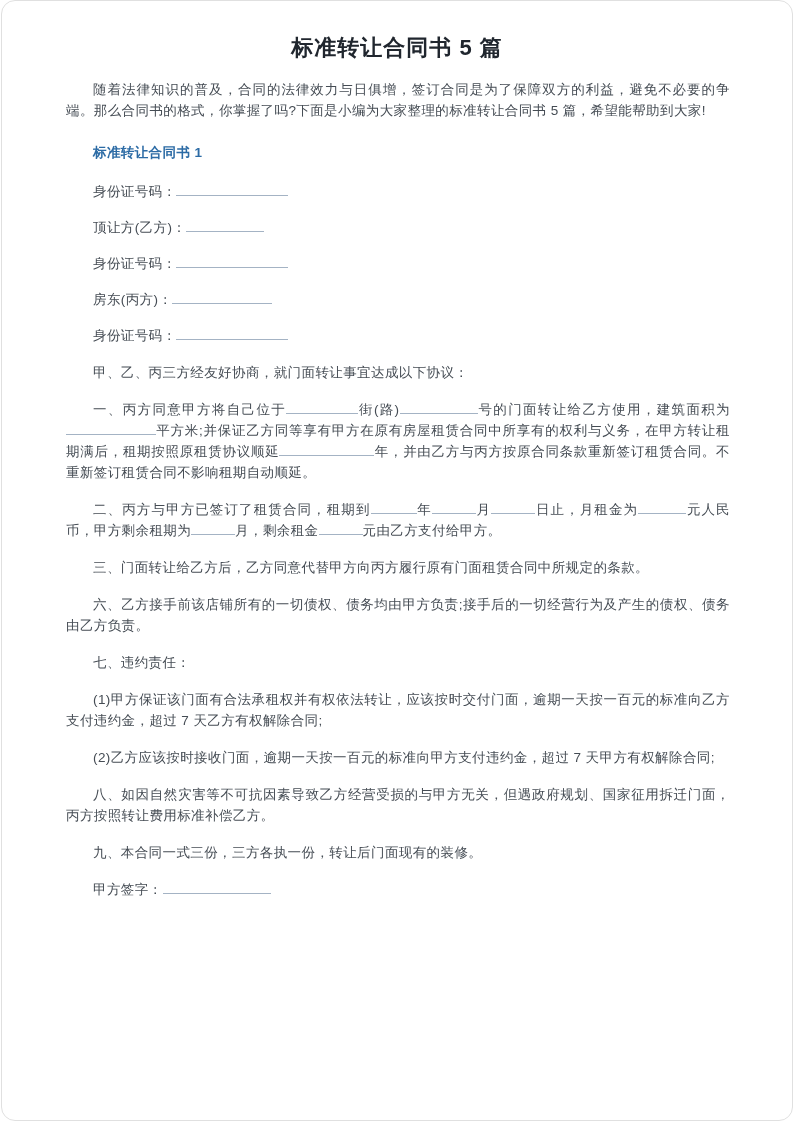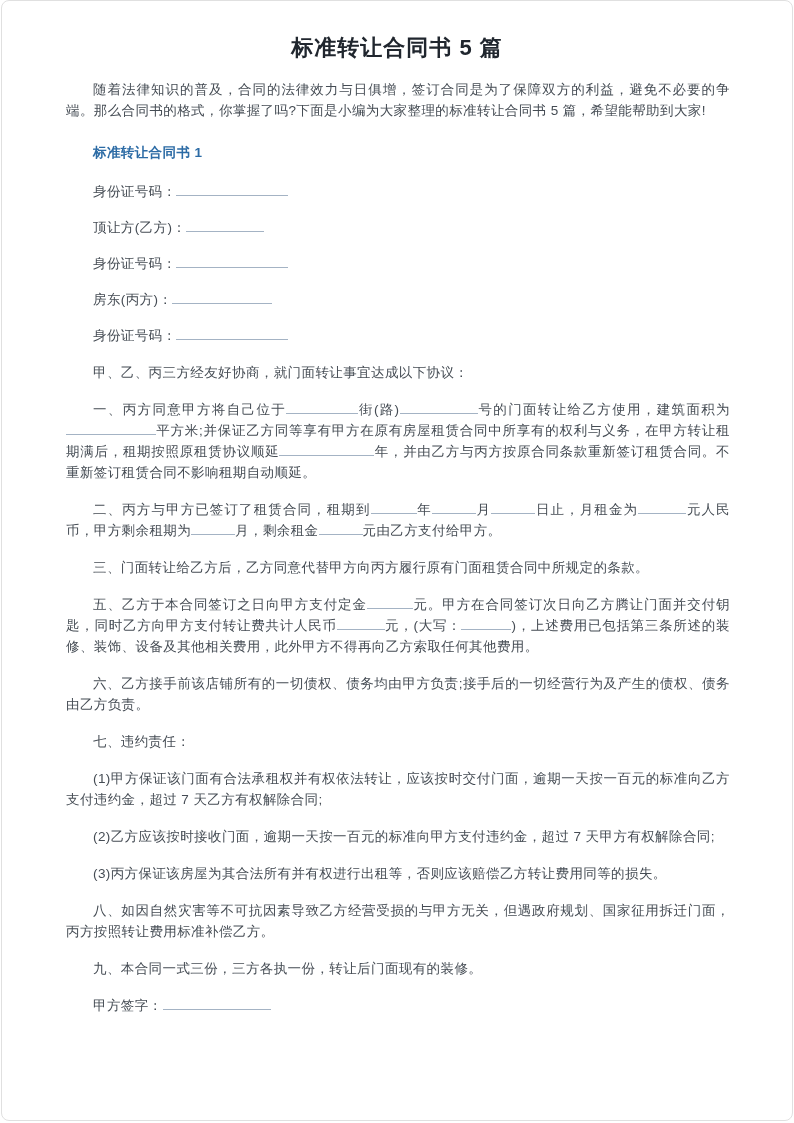--- a/index.html
+++ b/index.html
@@ -3,21 +3,21 @@
 <meta charset="utf-8">
 <style>
   html, body { margin: 0; padding: 0; background: #ffffff; }
   .page {
     position: relative;
     width: 792px;
     height: 1121px;
     margin: 0 auto;
     background: var(--page-bg, #ffffff);
     border: 1px solid var(--page-border, #e0e0e0);
-    border-radius: 8px;
+    border-radius: 14px;
     box-sizing: border-box;
     overflow: hidden;
     font-family: "Liberation Sans", sans-serif;
   }
   .doc-title {
     margin: 32px 0 6px 0;
     text-align: center;
     font-size: 22px;
     font-weight: bold;
     letter-spacing: 1px;
@@ -57,23 +57,21 @@
       <p class="block heading"><span>标准转让合同书 1</span></p>
       <p class="block form-line"><span>身份证号码：</span><span class="blank" style="width: 112px;"></span></p>
       <p class="block form-line"><span>顶让方(乙方)：</span><span class="blank" style="width: 78px;"></span></p>
       <p class="block form-line"><span>身份证号码：</span><span class="blank" style="width: 112px;"></span></p>
       <p class="block form-line"><span>房东(丙方)：</span><span class="blank" style="width: 100px;"></span></p>
       <p class="block form-line"><span>身份证号码：</span><span class="blank" style="width: 112px;"></span></p>
       <p class="block paragraph"><span>甲、乙、丙三方经友好协商，就门面转让事宜达成以下协议：</span></p>
       <p class="block paragraph"><span>一、丙方同意甲方将自己位于</span><span class="blank" style="width: 72px;"></span><span>街(路)</span><span class="blank" style="width: 78px;"></span><span>号的门面转让给乙方使用，建筑面积为</span><span class="blank" style="width: 90px;"></span><span>平方米;并保证乙方同等享有甲方在原有房屋租赁合同中所享有的权利与义务，在甲方转让租期满后，租期按照原租赁协议顺延</span><span class="blank" style="width: 95px;"></span><span>年，并由乙方与丙方按原合同条款重新签订租赁合同。不重新签订租赁合同不影响租期自动顺延。</span></p>
       <p class="block paragraph"><span>二、丙方与甲方已签订了租赁合同，租期到</span><span class="blank" style="width: 46px;"></span><span>年</span><span class="blank" style="width: 44px;"></span><span>月</span><span class="blank" style="width: 44px;"></span><span>日止，月租金为</span><span class="blank" style="width: 48px;"></span><span>元人民币，甲方剩余租期为</span><span class="blank" style="width: 44px;"></span><span>月，剩余租金</span><span class="blank" style="width: 44px;"></span><span>元由乙方支付给甲方。</span></p>
       <p class="block paragraph"><span>三、门面转让给乙方后，乙方同意代替甲方向丙方履行原有门面租赁合同中所规定的条款。</span></p>
-      <p class="block paragraph"><span>五、乙方于本合同签订之日向甲方支付定金</span><span class="blank" style="width: 46px;"></span><span>元。甲方在合同签订次日向乙方腾让门面并交付钥匙，同时乙方向甲方支付转让费共计人民币</span><span class="blank" style="width: 48px;"></span><span>元，(大写：</span><span class="blank" style="width: 50px;"></span><span>)，上述费用已包括第三条所述的装修、装饰、设备及其他相关费用，此外甲方不得再向乙方索取任何其他费用。</span></p>
       <p class="block paragraph"><span>六、乙方接手前该店铺所有的一切债权、债务均由甲方负责;接手后的一切经营行为及产生的债权、债务由乙方负责。</span></p>
       <p class="block paragraph"><span>七、违约责任：</span></p>
       <p class="block paragraph"><span>(1)甲方保证该门面有合法承租权并有权依法转让，应该按时交付门面，逾期一天按一百元的标准向乙方支付违约金，超过 7 天乙方有权解除合同;</span></p>
       <p class="block paragraph"><span>(2)乙方应该按时接收门面，逾期一天按一百元的标准向甲方支付违约金，超过 7 天甲方有权解除合同;</span></p>
-      <p class="block paragraph"><span>(3)丙方保证该房屋为其合法所有并有权进行出租等，否则应该赔偿乙方转让费用同等的损失。</span></p>
       <p class="block paragraph"><span>八、如因自然灾害等不可抗因素导致乙方经营受损的与甲方无关，但遇政府规划、国家征用拆迁门面，丙方按照转让费用标准补偿乙方。</span></p>
       <p class="block paragraph"><span>九、本合同一式三份，三方各执一份，转让后门面现有的装修。</span></p>
       <p class="block signature-line"><span>甲方签字：</span><span class="blank" style="width: 108px;"></span></p>
     </div>
 </div>
 
 </body></html>

